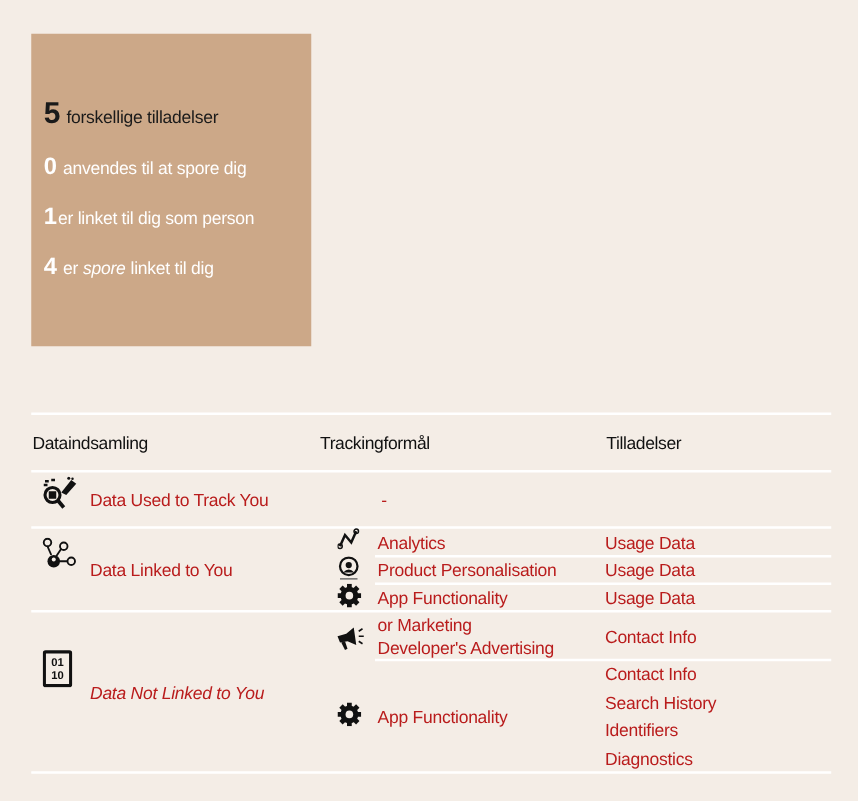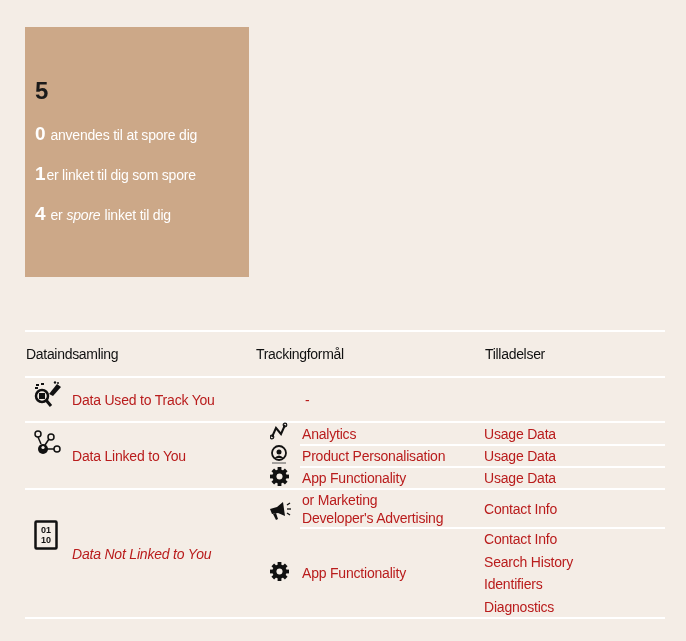--- a/index.html
+++ b/index.html
@@ -78,28 +78,29 @@
     position: absolute;
     display: block;
   }
 </style>
 </head>
 <body>
 
 <div class="summary-box">
   <div class="summary-line dark" style="top:50px;">
     <span class="num big">5</span>
+    <span>forskellige tilladelser</span>
   </div>
   <div class="summary-line light" style="top:96px;">
     <span class="num med">0</span>
     <span>anvendes til at spore dig</span>
   </div>
   <div class="summary-line light" style="top:136px;">
     <span class="num med tight">1</span>
-    <span>er linket til dig som spore</span>
+    <span>er linket til dig som person</span>
   </div>
   <div class="summary-line light" style="top:176px;">
     <span class="num med">4</span>
     <span>er</span>
     <span style="font-style:italic; margin-left:4px;">spore</span>
     <span style="margin-left:4px;">linket til dig</span>
   </div>
 </div>
 
 <div class="hline" style="top:330px;"></div>

